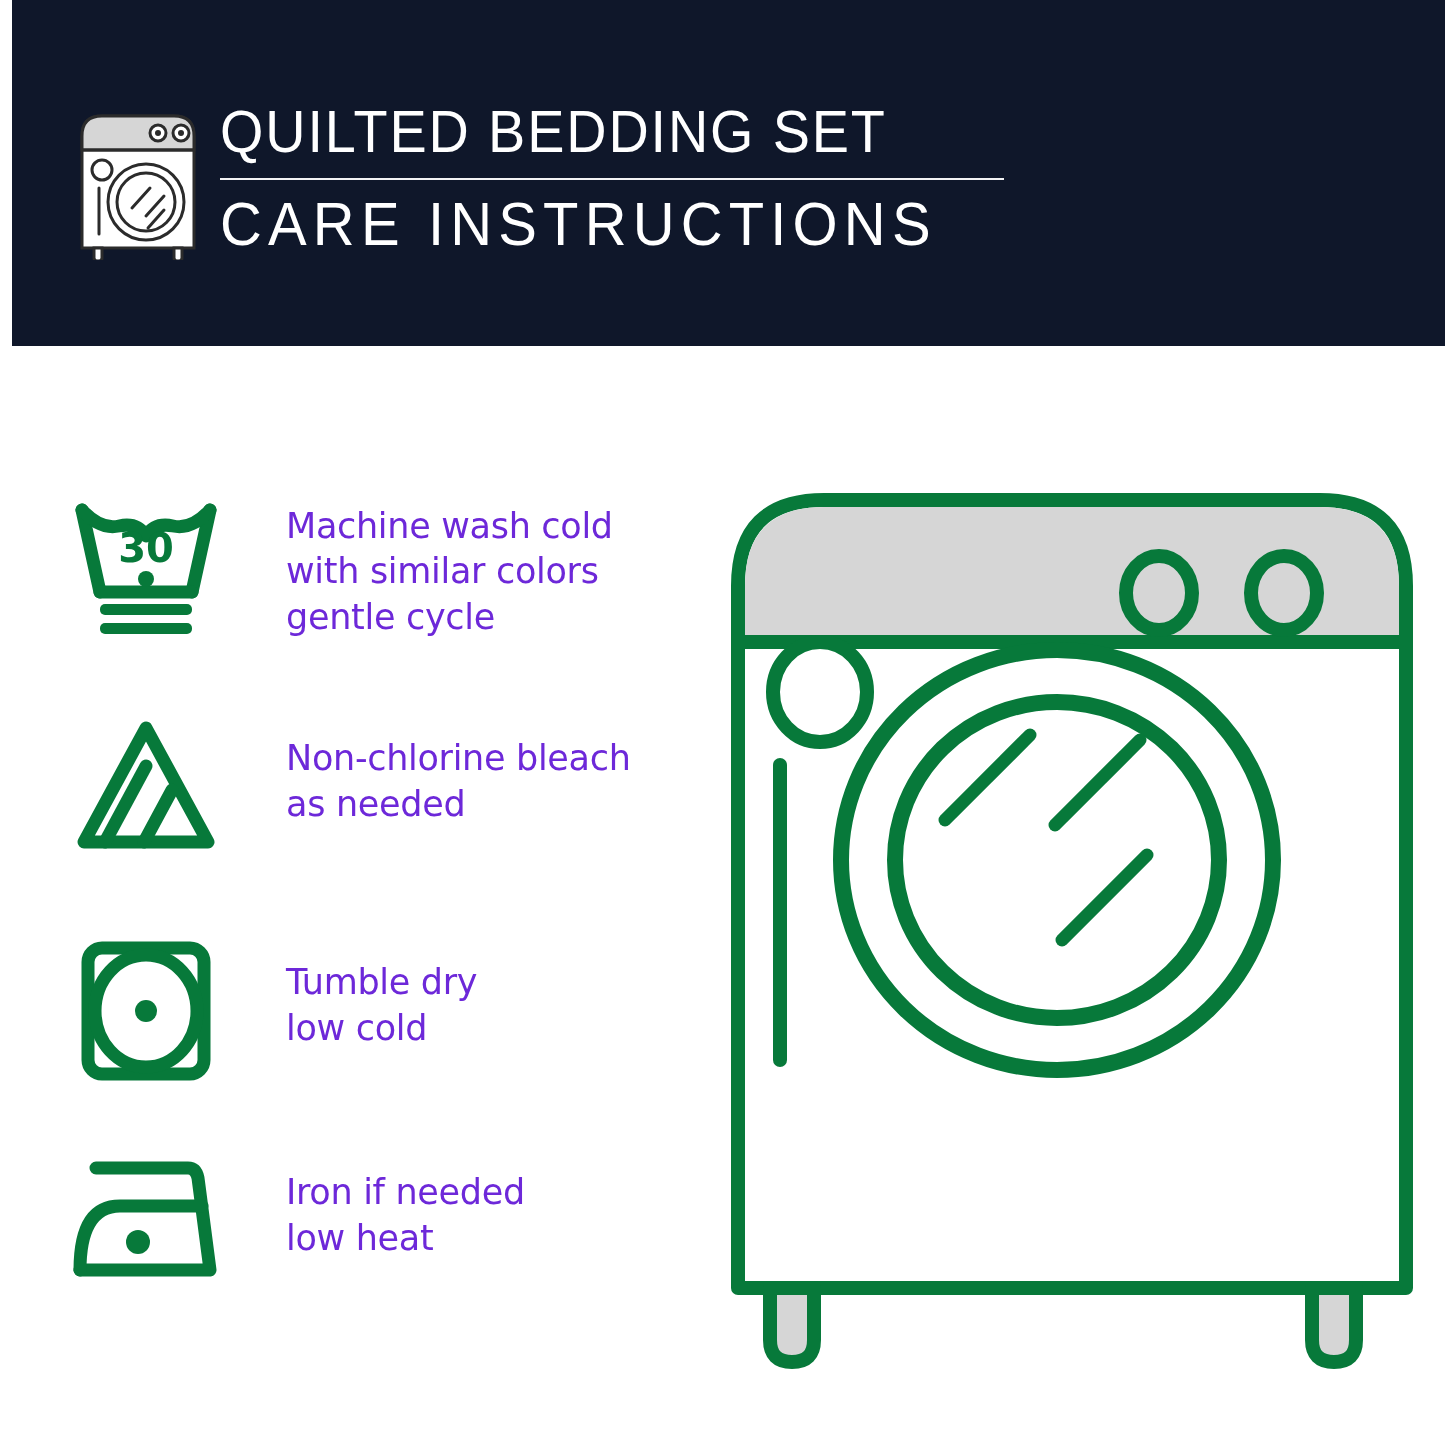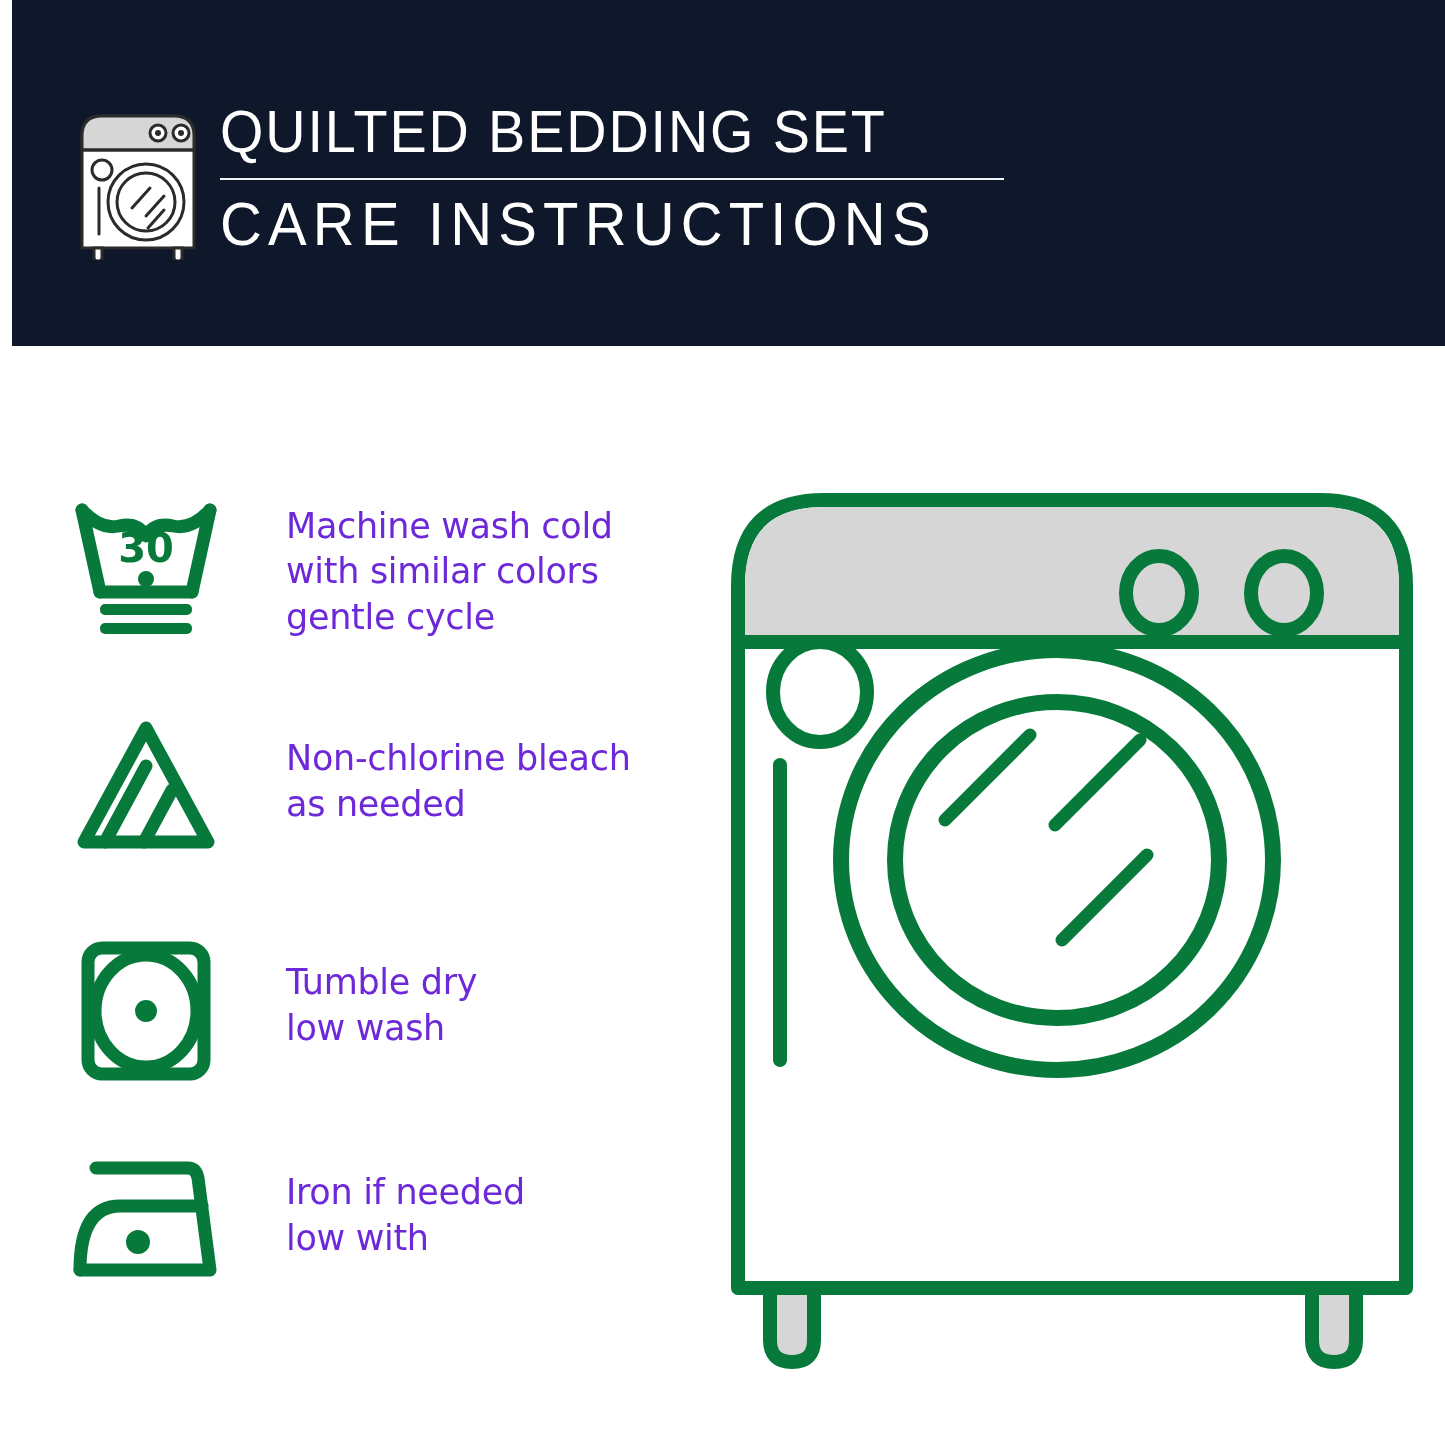--- a/index.html
+++ b/index.html
@@ -215,35 +215,35 @@
       <div class="care-icon">
         <svg viewBox="0 0 168 150" width="168" height="150" aria-hidden="true">
           <g fill="none" stroke="#07793a" stroke-width="13" stroke-linecap="round" stroke-linejoin="round">
             <rect x="26" y="12" width="116" height="126" rx="14"></rect>
             <ellipse cx="84" cy="75" rx="51" ry="56"></ellipse>
           </g>
           <circle cx="84" cy="75" r="11" fill="#07793a"></circle>
         </svg>
       </div>
       <div class="care-text">Tumble dry
-low wash</div>
+low cold</div>
     </div>
 
     <div class="care-row r3">
       <div class="care-icon">
         <svg viewBox="0 0 168 150" width="168" height="150" aria-hidden="true">
           <g fill="none" stroke="#07793a" stroke-width="13" stroke-linecap="round" stroke-linejoin="round">
             <path d="M34 22 L126 22 Q134 22 136 32 L148 124 L18 124"></path>
             <path d="M18 124 Q18 60 58 60 L140 60"></path>
           </g>
           <circle cx="76" cy="96" r="12" fill="#07793a"></circle>
         </svg>
       </div>
       <div class="care-text">Iron if needed
-low with</div>
+low heat</div>
     </div>
 
   </div>
 
   <div class="washer">
     <svg viewBox="0 0 740 920" aria-hidden="true">
 
       <path d="M38 126 Q38 40 124 40 L620 40 Q706 40 706 126 L706 828 L38 828 Z" fill="#ffffff" stroke="#07793a" stroke-width="14" stroke-linejoin="round"></path>
 
       <path d="M45 126 Q45 47 124 47 L620 47 Q699 47 699 126 L699 182 L45 182 Z" fill="#d6d6d6"></path>

